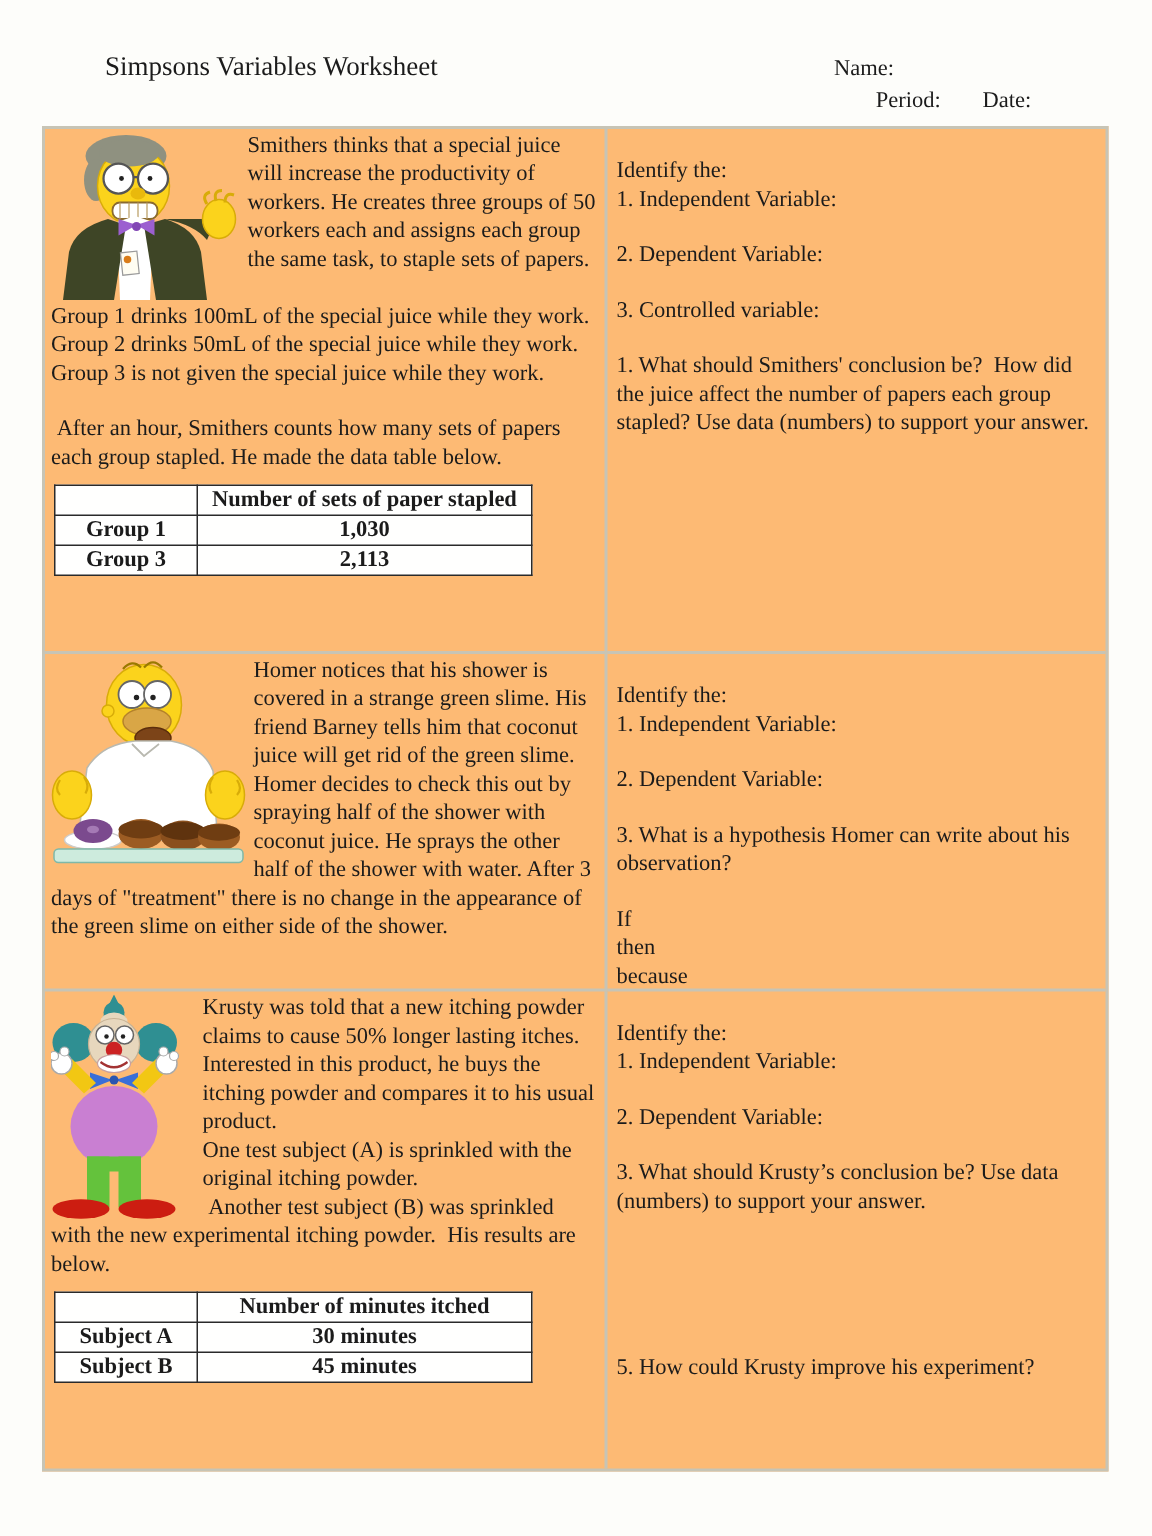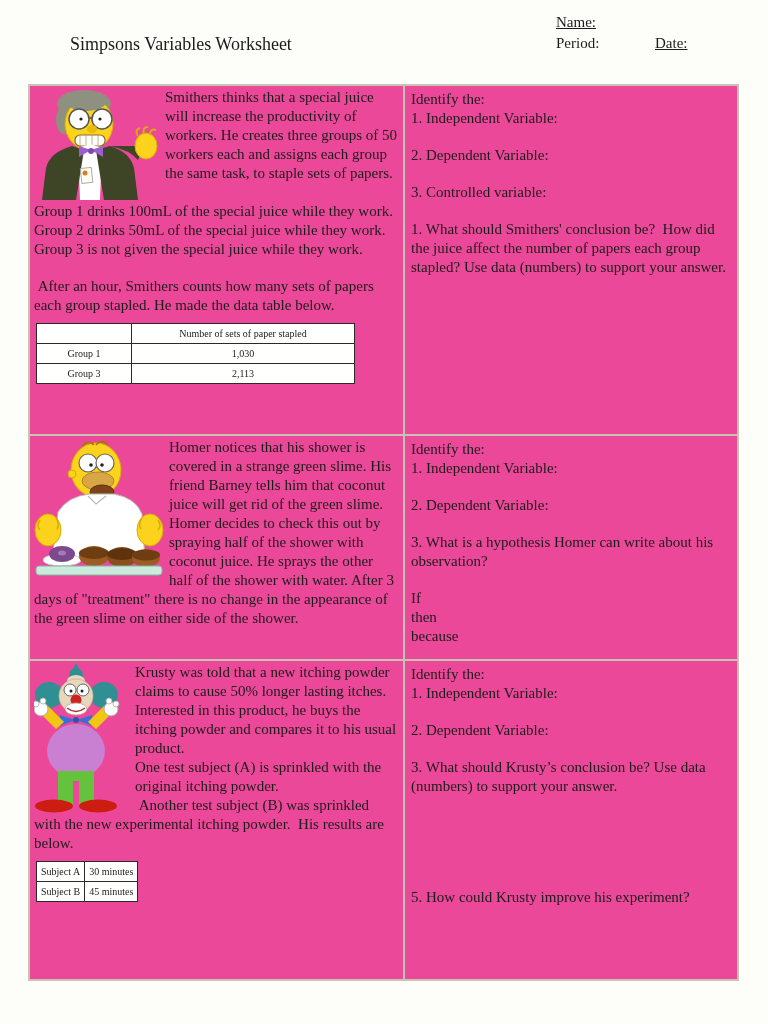--- a/index.html
+++ b/index.html
@@ -7,46 +7,46 @@
     width:768px; height:1024px; position:relative;
     background:#fdfdfa; color:#1b1b1b;
     font-family:"Liberation Serif","DejaVu Serif",serif;
     font-size:15px; line-height:19px;
     overflow:hidden;
   }
   .title {
     position:absolute; left:70px; top:33px;
     font-size:18px; line-height:22px;
   }
-  .namebox { position:absolute; left:556px; top:12px;text-decoration:underline; }
+  .namebox { position:absolute; left:556px; top:36px; }
   .nb-row { line-height:21px; }
-  .nb-period { display:inline-block; width:99px; }
+  .nb-period { display:inline-block; width:99px;text-align:center; }
   .grid {
     position:absolute; left:28px; top:84px;
     display:grid; grid-template-columns:375px 332px;
     grid-template-rows:350px 225px 318px;
-    border:2px solid #c7c4b5; background:#ec4899;
+    border:2px solid #c7c4b5; background:#fdba74;
   }
   .cell { box-sizing:border-box; overflow:hidden; }
   .cl { border-right:2px solid #c7c4b5; padding:2px 4px; }
-  .cr { padding:4px 6px; }
+  .cr { padding:19px 6px; }
   .rb { border-bottom:2px solid #c7c4b5; }
   .char { float:left; margin:0 5px 2px 0; }
   .para { margin:0; white-space:pre-wrap; }
   .line { margin:0; white-space:nowrap; }
   .gap { margin-top:18px;font-family:Liberation Serif, serif; }
   .biggap { margin-top:92px; }
   .grouplines { clear:left; margin-top:6px; }
   .datatable {
     border-collapse:collapse; margin:8px 0 0 2px;
     clear:left; background:#fffffe;
   }
   .datatable td, .datatable th {
-    border:1px solid #2a2a2a; font-weight:normal;
-    font-size:10px; height:17px; padding:0 4px; text-align:center;
+    border:1px solid #2a2a2a; font-weight:bold;
+    font-size:15px; height:17px; padding:0 4px; text-align:center;
   }
   .dt-c1 { width:86px; }
   .dt-c2 { width:214px; }
 </style>
 </head>
 <body>
 
 <div class="title">Simpsons Variables Worksheet</div>
 
 <div class="namebox">
@@ -191,20 +191,24 @@
       <rect x="45" y="108" width="15" height="34" fill="#64c23c"></rect>
       <rect x="24" y="108" width="36" height="10" fill="#64c23c"></rect>
       <ellipse cx="20" cy="143" rx="19" ry="6.5" fill="#cc1d11"></ellipse>
       <ellipse cx="64" cy="143" rx="19" ry="6.5" fill="#cc1d11"></ellipse>
     </svg>
     <p class="para">Krusty was told that a new itching powder claims to cause 50% longer lasting itches. Interested in this product, he buys the itching powder and compares it to his usual product.</p>
     <p class="para">One test subject (A) is sprinkled with the original itching powder.</p>
     <p class="para"> Another test subject (B) was sprinkled with the new experimental itching powder.  His results are below.</p>
     <table class="datatable">
       <tbody>
+          <tr>
+        <th class="dt-c1"></th>
+        <th class="dt-c2">Number of minutes itched</th>
+      </tr>
       <tr>
         <td>Subject A</td>
         <td>30 minutes</td>
       </tr>
       <tr>
         <td>Subject B</td>
         <td>45 minutes</td>
       </tr>
     </tbody>
       </table>

